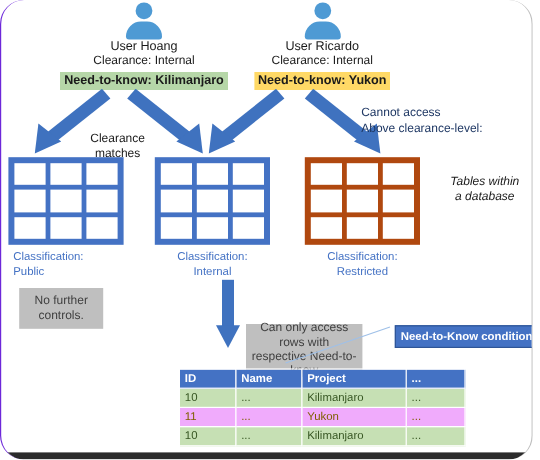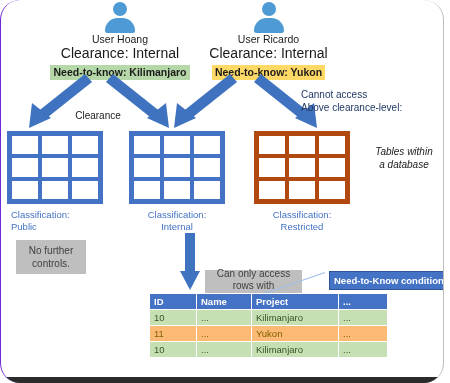--- a/index.html
+++ b/index.html
@@ -27,21 +27,21 @@
   .person-head{
     position:absolute;left:10px;top:0;width:14px;height:14px;
     border-radius:50%;background:#4e9ad4;
   }
   .person-body{
     position:absolute;left:2px;top:16px;width:30px;height:15px;
     background:#4e9ad4;
     border-radius:15px 15px 3px 3px;
   }
   .user-name{font-size:10.5px;color:#1a1a1a;margin-top:1px;}
-  .user-clearance{font-size:14px;color:#1a1a1a;}
+  .user-clearance{font-size:10px;color:#1a1a1a;}
   .hl{
     display:inline-block;
     font-size:10.5px;font-weight:bold;color:#1a1a1a;
     padding:1px 3px;line-height:13px;
   }
   .hl-green{background:#b6d7a8;}
   .hl-gold{background:#ffd966;}
 
   
   .arrow svg{display:block;}
@@ -79,21 +79,21 @@
   
   .dtable{border-collapse:collapse;font-size:9px;width:221px;table-layout:fixed;}
   .dtable th{
     background:#4472c4;color:#ffffff;font-weight:bold;text-align:left;
     padding:2px 4px;border:1px solid #ffffff;font-size:9.5px;
   }
   .dtable td{
     padding:2px 4px;border:1px solid #ffffff;color:#375623;font-size:9.5px;
   }
   .row-green td{background:#c6e0b4;}
-  .row-gold td{background:#fdba74;color:#7f6000;margin-top:46px;}
+  .row-gold td{background:#f0abfc;color:#7f6000;margin-top:46px;}
   .bottombar{
     position:absolute;left:0;right:0;bottom:0;height:6px;background:#2b2b2b;
   }
   .thinline{position:absolute;background:#9fc0e8;height:1px;transform-origin:left center;}
 </style>
 </head>
 <body>
 
 <div id="canvas">
 
@@ -150,20 +150,21 @@
     <svg width="72" height="56" viewBox="0 0 72 56">
       <g fill="#3f72bf">
         <path d="M8 0 L1 8 L50 47 L57 39 Z"></path>
         <path d="M64 54 L61 29 L42 44 Z"></path>
       </g>
     </svg>
   </div>
 
   <div class="abs" style="left:62px;top:85px;width:70px;font-size:10px;color:#1a1a1a;line-height:13px;text-align:center;margin-top:24px;">
     <div>Clearance</div>
+    <div>matches</div>
   </div>
 
   <div class="abs" style="left:300px;top:88px;width:140px;font-size:10px;color:#1f3864;line-height:13px;text-align:left;">
     <div>Cannot access</div>
     <div>Above clearance-level:</div>
   </div>
 
   <div class="abs tbl-icon tbl-blue" style="left:6px;top:131px;">
     <i></i>
       <i></i>
@@ -227,21 +228,21 @@
       </g>
     </svg>
   </div>
 
   <div class="abs note-gray" style="left:204px;top:242px;width:97px;height:44px;line-height:12px;margin-top:28px;">Can only access rows with respective Need-to-know</div>
 
   <div class="thinline" style="left:237px;top:302px;width:92px;transform:rotate(-19deg);"></div>
 
   <div class="abs callout" style="left:328px;top:271px;">Need-to-Know condition</div>
 
-  <div class="abs" style="left:148px;top:293px;">
+  <div class="abs" style="left:148px;top:307px;">
     <table class="dtable">
       <thead>
         <tr>
           <th style="width:38px;">ID</th>
           <th style="width:46px;">Name</th>
           <th style="width:78px;">Project</th>
           <th style="width:40px;">...</th>
         </tr>
       </thead>
       <tbody>

